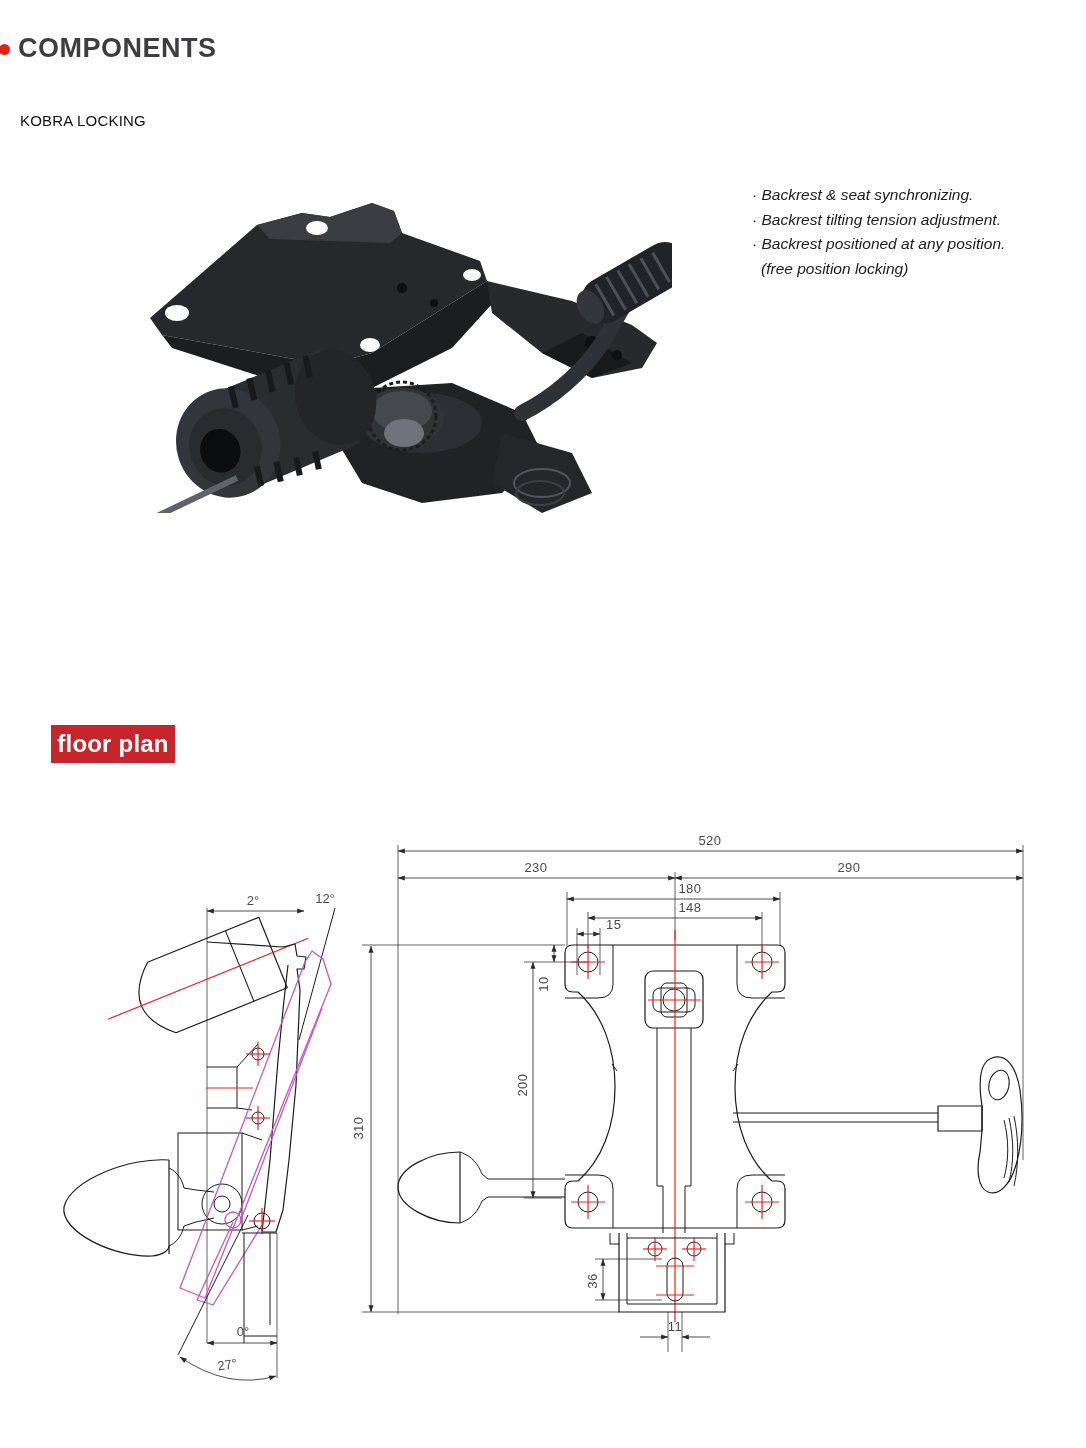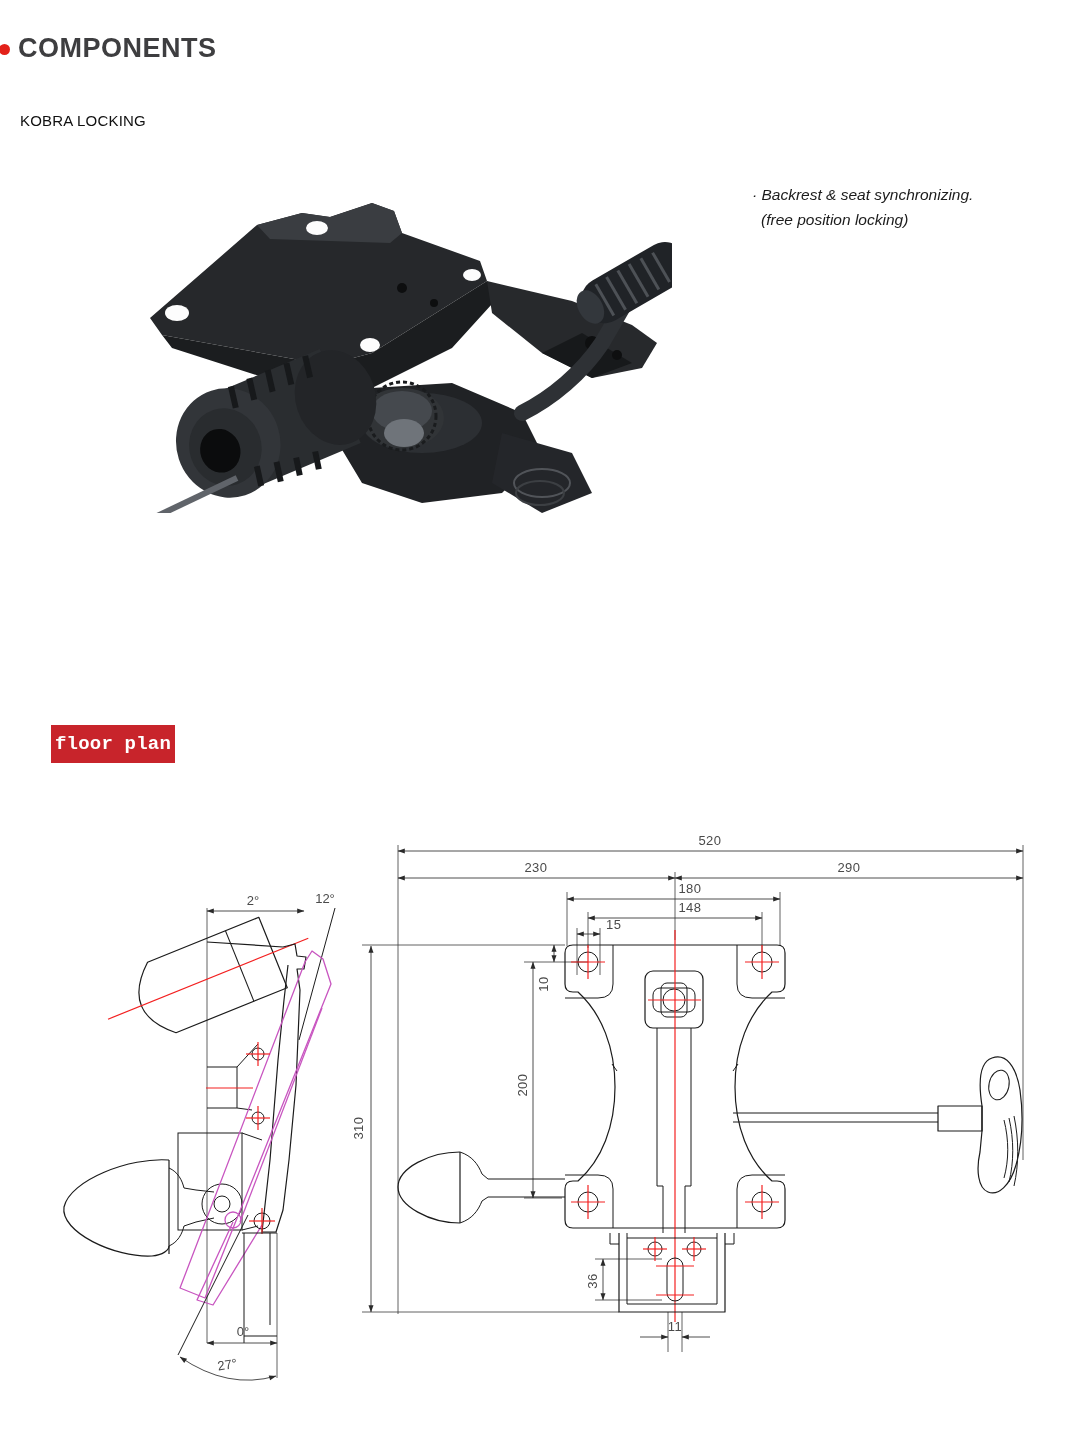--- a/index.html
+++ b/index.html
@@ -7,21 +7,21 @@
         font-family:"Liberation Sans",sans-serif;}
   
   #hdr-dot{position:absolute;left:-1px;top:44px;width:11px;height:11px;border-radius:50%;}
   #hdr-title{position:absolute;left:18px;top:33px;font-size:27px;font-weight:bold;color:#3e3e40;letter-spacing:.5px;}
   #hdr-sub{position:absolute;left:20px;top:112px;font-size:15px;font-weight:normal;color:#101010;letter-spacing:.2px;}
   
   #features{position:absolute;left:752px;top:183px;width:320px;font-size:15.5px;color:#1b1b1b;line-height:24.5px;font-style:italic;}
   #features .indent{padding-left:9px;}
   
   #badge{position:absolute;left:51px;top:725px;width:124px;height:38px;display:flex;align-items:center;justify-content:center;}
-  #badge span{font-size:19px;font-weight:bold;letter-spacing:.2px;font-family:Liberation Mono, monospace;}
+  #badge span{font-size:24px;font-weight:bold;letter-spacing:.2px;}
   
   .dimtxt{font-family:"Liberation Sans",sans-serif;font-size:13px;fill:#4a4a4a;letter-spacing:.5px;}
   .angtxt{font-family:"Liberation Sans",sans-serif;font-size:13px;fill:#4a4a4a;}
   svg{position:absolute;}
   .main{stroke:#1b1b1b;stroke-width:1.2;fill:none;stroke-linejoin:round;}
   .thin{stroke:#1b1b1b;stroke-width:1;fill:none;}
   .ext{stroke:#3a3a3a;stroke-width:.8;fill:none;}
   .dim{stroke:#3a3a3a;stroke-width:.9;fill:none;}
   .red{stroke:#f32020;stroke-width:1.2;fill:none;}
   .mag{stroke:#c855c0;stroke-width:1.3;fill:none;stroke-linejoin:round;}
@@ -101,20 +101,22 @@
             <line x1="567" y1="82" x2="567" y2="120"></line>
           <line x1="580" y1="83" x2="580" y2="119"></line>
             <line x1="593" y1="84" x2="593" y2="118"></line>
         </g>
       </g>
     </g>
   </svg>
 
   <div id="features">
     <div>· Backrest &amp; seat synchronizing.</div>
+    <div>· Backrest tilting tension adjustment.</div>
+    <div>· Backrest positioned at any position.</div>
     <div class="indent">(free position locking)</div>
   </div>
 
   <div id="badge" style="background:#c8242b">
     <span style="color:#ffffff">floor plan</span>
   </div>
 
   <svg style="left:0;top:788px" width="1086" height="660" viewBox="0 788 1086 660">
     <defs>
       <marker id="ar" viewBox="0 0 10 10" refX="9.5" refY="5" markerWidth="10" markerHeight="8" orient="auto-start-reverse">

